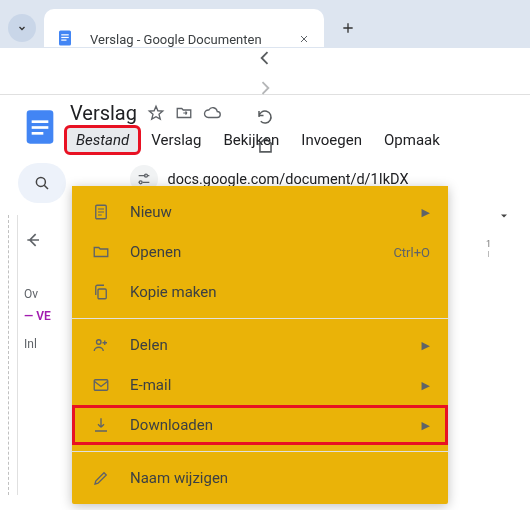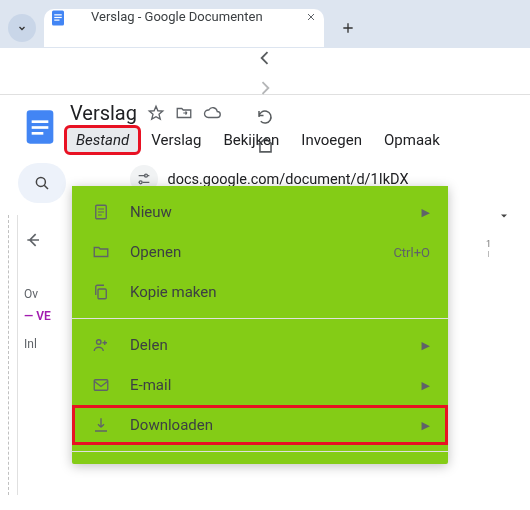--- a/index.html
+++ b/index.html
@@ -2,21 +2,21 @@
 <html><head>
 <meta charset="utf-8">
 <style>
   * { margin: 0; padding: 0; box-sizing: border-box; }
   body { font-family: -apple-system, BlinkMacSystemFont, "Segoe UI", Roboto, Arial, sans-serif; background: #fff; width: 530px; height: 510px; overflow: hidden; color: #202124; }
   
   
   .browser-chrome { background: #dde5f0; height: 95px; position: relative; }
   .tab-row { display: flex; align-items: center; padding: 8px 0 0 8px; height: 48px; gap: 8px; }
   .tab-dropdown { width: 28px; height: 28px; background: #c9d6e8; border-radius: 14px; display: flex; align-items: center; justify-content: center; color: #333; }
-  .tab { background: #fff; border-radius: 10px 10px 0 0; display: flex; align-items: flex-start; padding: 0 5px; height: 38px; gap: 24px; min-width: 280px; }
+  .tab { background: #fff; border-radius: 10px 10px 0 0; display: flex; align-items: flex-end; padding: 0 12px; height: 38px; gap: 16px; min-width: 280px; }
   .tab .favicon { width: 18px; height: 18px; }
   .tab .tab-title { font-size: 13px; color: #3c4043; flex: 1; white-space: nowrap; overflow: hidden; }
   .tab .tab-close { width: 16px; height: 16px; display: flex; align-items: center; justify-content: center; color: #5f6368; }
   .new-tab { width: 32px; height: 32px; display: flex; align-items: center; justify-content: center; color: #333; border-radius: 50%; }
   
   .addr-row { display: flex; align-items: center; padding: 0 12px; height: 47px; gap: 10px; background: #fff; border-bottom: 1px solid #e0e0e0; flex-direction: column; }
   .nav-btn { width: 30px; height: 30px; display: flex; align-items: center; justify-content: center; color: #5f6368; border-radius: 15px; }
   .nav-btn svg, .nav-btn span { opacity: 0.85; }
   .addr-bar { flex: 1; display: flex; align-items: center; gap: 10px; padding-left: 8px; }
   .site-chip { width: 28px; height: 28px; background: #f1f3f4; border-radius: 14px; display: flex; align-items: center; justify-content: center; }
@@ -47,21 +47,21 @@
   .outline-panel { width: 50px; padding: 10px 6px; color: #5f6368; }
   .outline-back { display: flex; align-items: center; justify-content: flex-start; height: 30px; }
   .outline-items { font-size: 12px; margin-top: 32px; }
   .outline-heading { color: #a21caf; font-weight: 600; font-size: 12px; margin-top: 8px; }
   .outline-sub { color: #5f6368; margin-top: 14px; }
   .ruler-h { position: absolute; left: 68px; top: 245px; height: 18px; right: 0; font-size: 9px; color: #777; display: flex; align-items: center; }
   .ruler-h .tick { width: 60px; border-left: 1px solid #bbb; height: 6px; position: relative; }
   .ruler-h .tick span { position: absolute; left: -3px; top: -12px; }
 
   
-  .dropdown { position: absolute; left: 72px; top: 186px; width: 376px; background: #84cc16; box-shadow: 0 2px 12px rgba(0,0,0,.25); border-radius: 0 0 2px 2px; padding: 6px 0; z-index: 50; }
+  .dropdown { position: absolute; left: 72px; top: 186px; width: 376px; background: #eab308; box-shadow: 0 2px 12px rgba(0,0,0,.25); border-radius: 0 0 2px 2px; padding: 6px 0; z-index: 50; }
   .dd-item { display: flex; align-items: center; height: 40px; padding: 0 18px; gap: 18px; font-size: 15px; color: #3c4043; cursor: pointer; position: relative; }
   .dd-item.highlighted { outline: 3px solid #e81123; outline-offset: -3px; }
   .dd-icon { width: 22px; display: flex; align-items: center; justify-content: center; color: #5f6368; }
   .dd-label { flex: 1; }
   .dd-sub { font-size: 13px; color: #5f6368; }
   .dd-arrow { color: #5f6368; font-size: 11px; }
   .dd-sep { height: 1px; background: #e0e0e0; margin: 6px 0; }
 
   svg { display: block; }
 </style>
@@ -264,13 +264,21 @@
   <div class="dd-item highlighted">
     <span class="dd-icon">
         <svg width="18" height="18" viewBox="0 0 24 24">
           <path d="M12 3v12m0 0l-4-4m4 4l4-4M4 20h16" fill="none" stroke="#5f6368" stroke-width="1.8"></path>
         </svg>
       </span>
     <span class="dd-label">Downloaden</span>
     <span class="dd-arrow">▶</span>
   </div>
   <div class="dd-sep"></div>
+  <div class="dd-item">
+    <span class="dd-icon">
+        <svg width="18" height="18" viewBox="0 0 24 24">
+          <path d="M4 20l4-1 11-11-3-3L5 16z" fill="none" stroke="#5f6368" stroke-width="1.8"></path>
+        </svg>
+      </span>
+    <span class="dd-label">Naam wijzigen</span>
+  </div>
 </div>
 
 </body></html>

